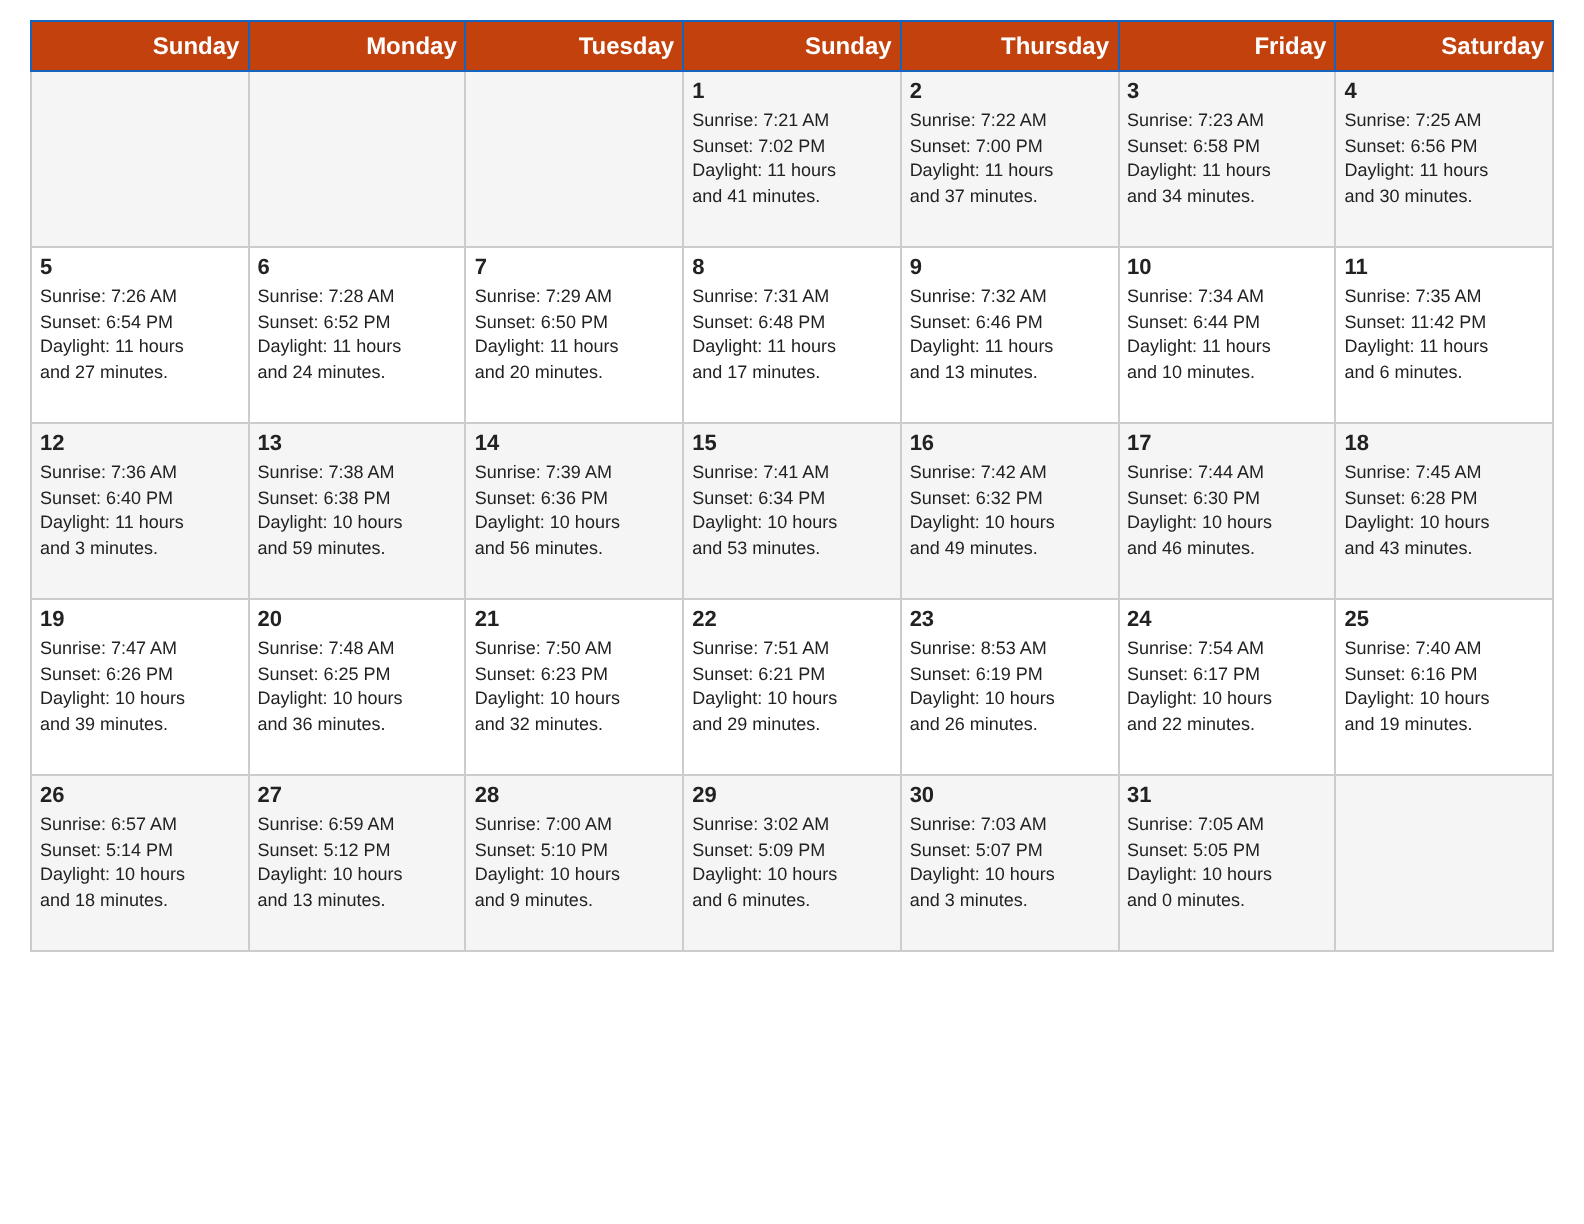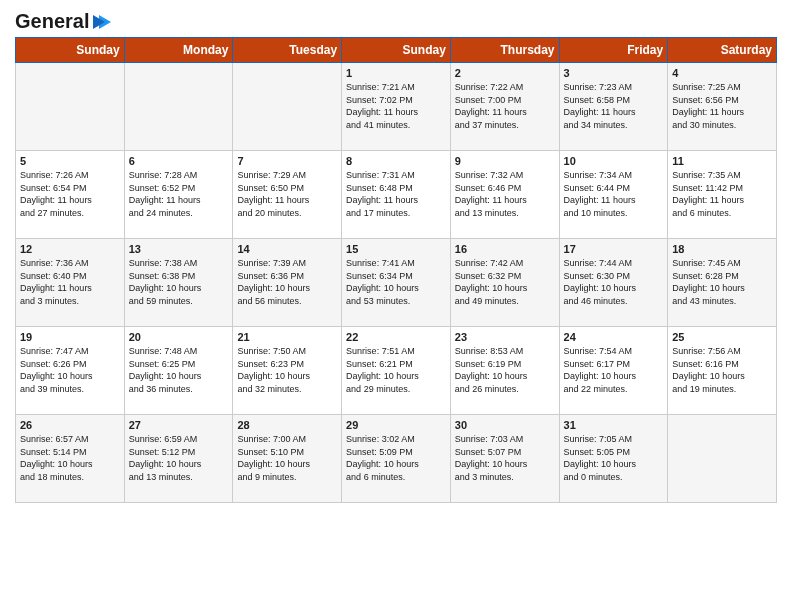--- a/index.html
+++ b/index.html
@@ -79,36 +79,20 @@
       color: #222;
     }
     .empty-cell {
       background: #f5f5f5;
     }
   </style>
 </head>
 <body>
 
 <div class="page">
-  <div class="header">
-    <div class="logo">
-      <div style="display:flex;align-items:center;gap:2px;">
-        <span style="font-size:20px;font-weight:bold;color:#1a1a1a;">General</span>
-        <svg width="22" height="22" viewBox="0 0 22 22">
-          <polygon points="8,4 20,11 8,18" fill="#2196F3"></polygon>
-          <polygon points="2,4 14,11 2,18" fill="#1565C0"></polygon>
-        </svg>
-      </div>
-      <span style="font-size:20px;font-weight:bold;color:#2196F3;margin-top:-4px;"></span>
-    </div>
-    <div class="title-area">
-      <div class="month-title"></div>
-      <div class="location"></div>
-    </div>
-  </div>
 
   <table class="calendar">
     <thead>
       <tr>
       <th>Sunday</th>
           <th>Monday</th>
           <th>Tuesday</th>
           <th>Sunday</th>
           <th>Thursday</th>
           <th>Friday</th>
@@ -289,21 +273,21 @@
           </td>
           <td>
             <span class="day-num">24</span>
             <div class="cell-content">Sunrise: 7:54 AM</div>
             <div class="cell-content">Sunset: 6:17 PM</div>
             <div class="cell-content">Daylight: 10 hours</div>
             <div class="cell-content">and 22 minutes.</div>
           </td>
           <td>
             <span class="day-num">25</span>
-            <div class="cell-content">Sunrise: 7:56 AM</div>
+            <div class="cell-content">Sunrise: 7:40 AM</div>
             <div class="cell-content">Sunset: 6:16 PM</div>
             <div class="cell-content">Daylight: 10 hours</div>
             <div class="cell-content">and 19 minutes.</div>
           </td>
         </tr>
         <tr>
           <td>
             <span class="day-num">26</span>
             <div class="cell-content">Sunrise: 6:57 AM</div>
             <div class="cell-content">Sunset: 5:14 PM</div>

